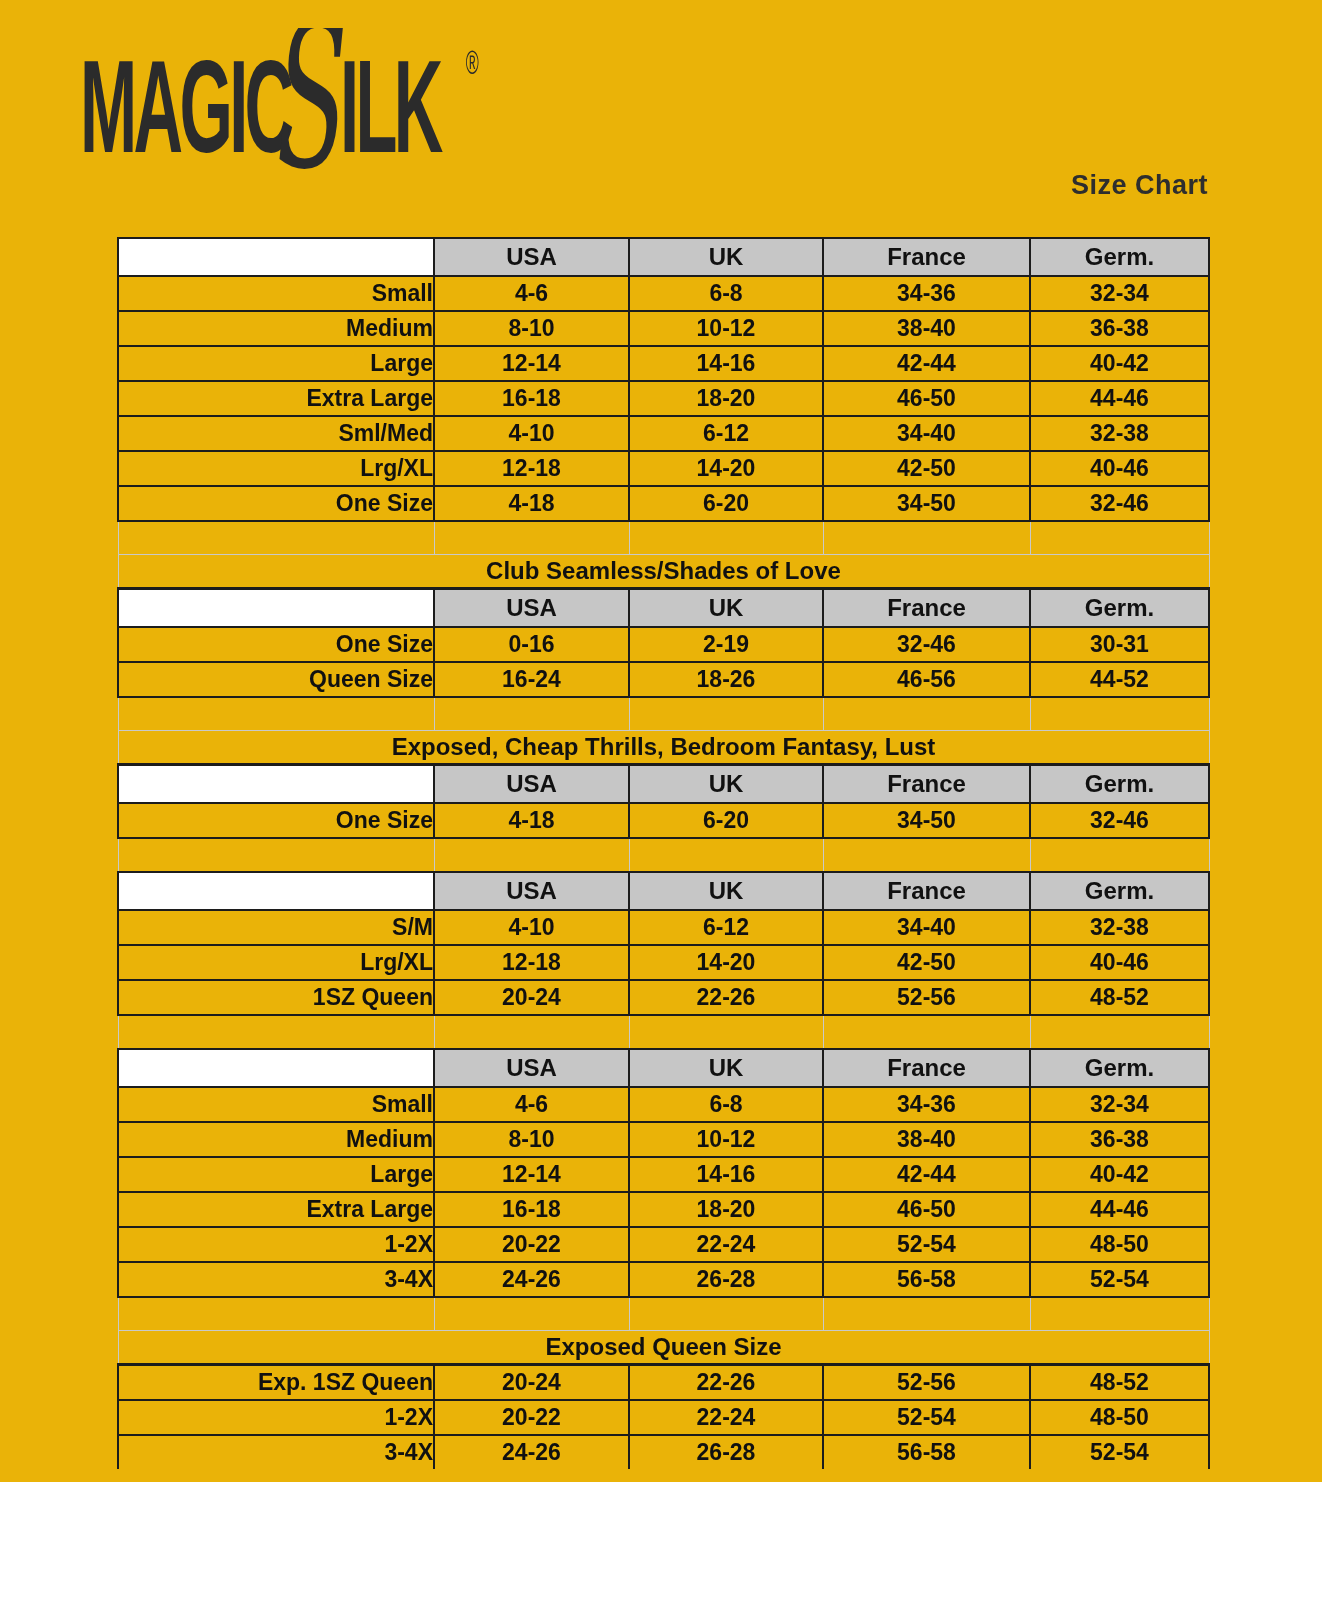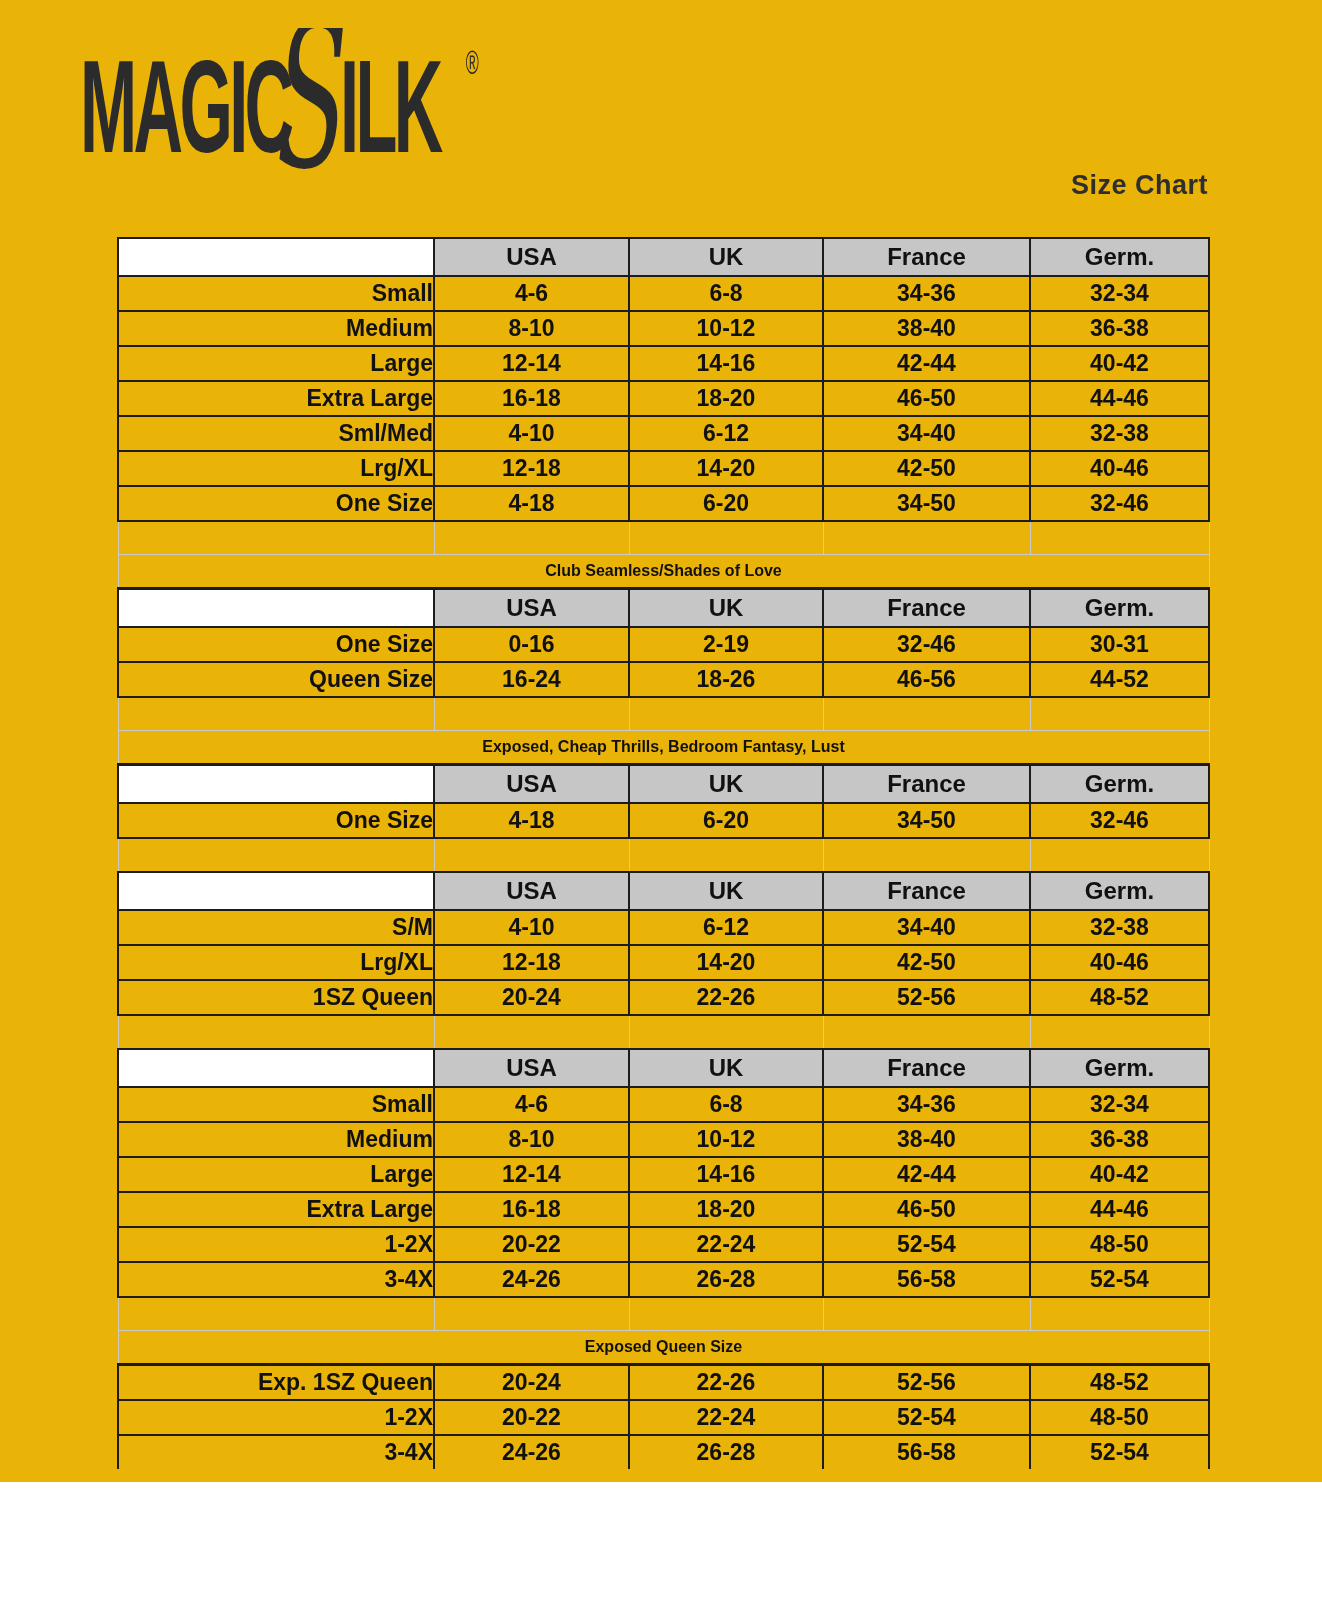--- a/index.html
+++ b/index.html
@@ -44,21 +44,21 @@
     height:36px;font-size:24px;font-weight:700;text-align:center;
     background:var(--header-bg);
   }
   .row-header th:first-child{background:#ffffff;}
 
   .row-title td{
     border-left:1px solid var(--border-light);
     border-right:1px solid var(--border-light);
     border-top:1px solid var(--border-light);
     border-bottom:3px solid var(--border-dark);
-    height:32px;text-align:center;font-size:16px;font-weight:700;
+    height:32px;text-align:center;font-size:24px;font-weight:700;
   }
 
   .row-spacer td{
     border:1px solid var(--border-light);
     height:32px;
   }
 
   .footer-bar{
     position:absolute;left:116px;top:1541px;width:1119px;height:39px;
     background:var(--footer-bar);

